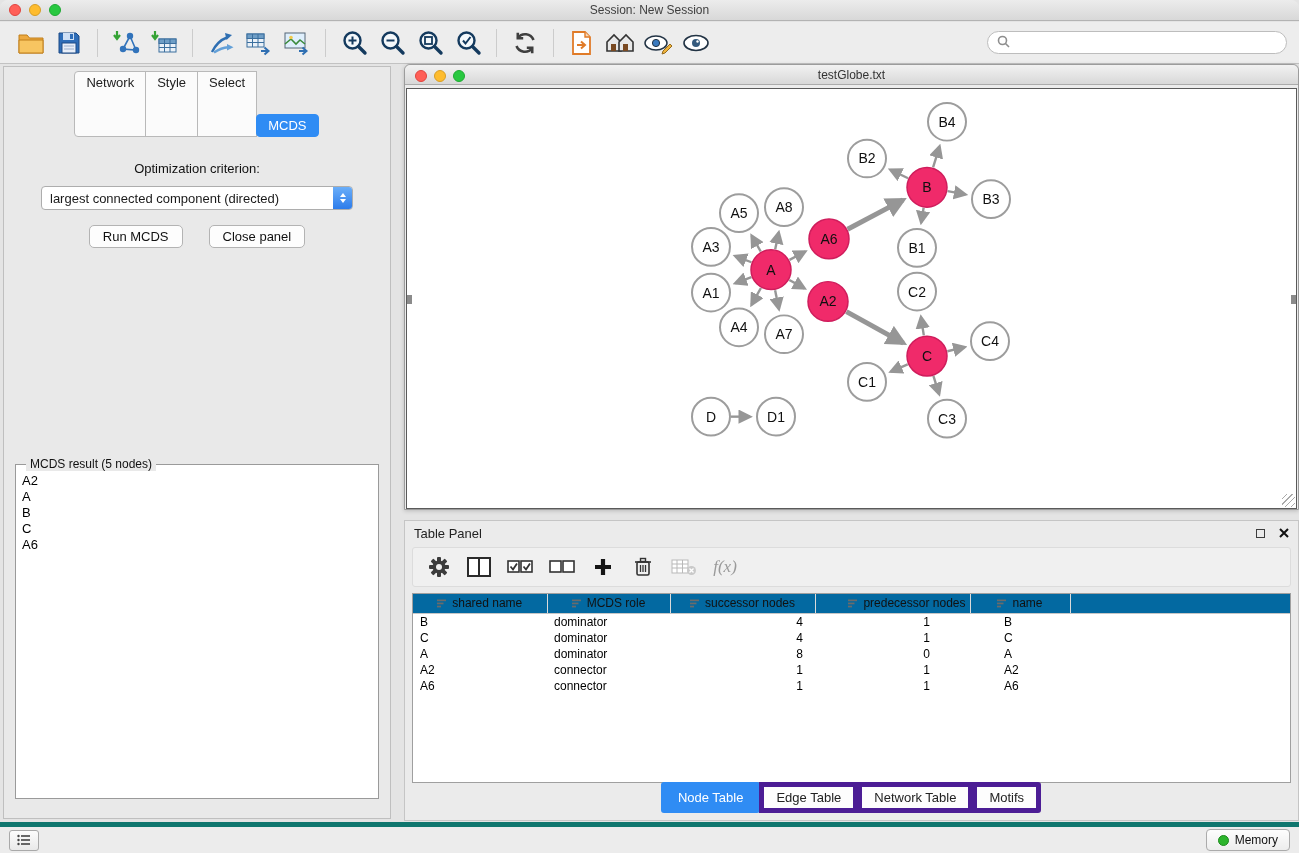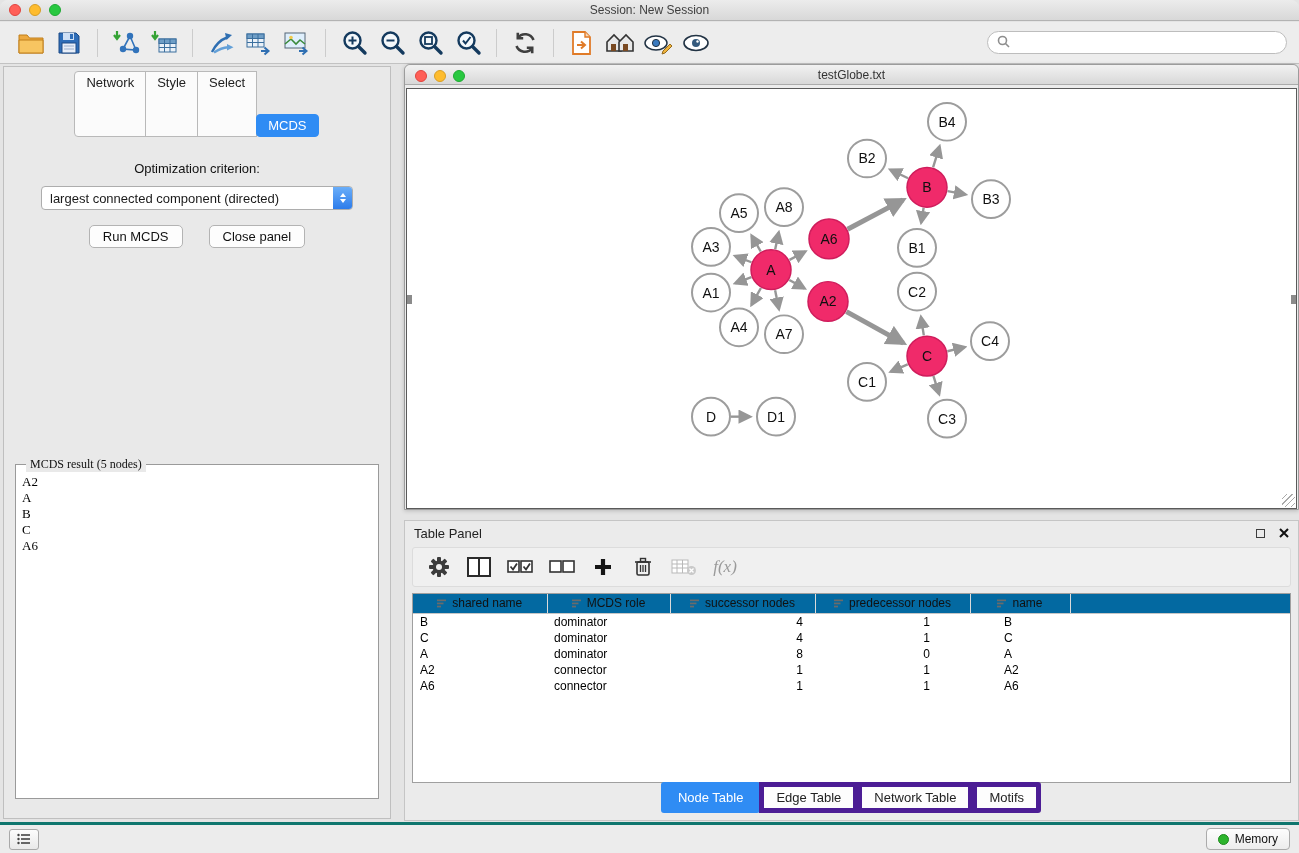--- a/index.html
+++ b/index.html
@@ -36,21 +36,21 @@
   .cp-tab:first-child { border-radius: 4px 0 0 4px; }
   .cp-tab.active { background: #2f8cf4; color: #fff; border-color: #2f8cf4; border-radius: 4px; margin-top: 43px; }
   .opt-label { text-align: center; margin-top: 24px; font-size: 13px; color: #111; }
   .dropdown { width: 312px; margin: 10px auto 0; height: 24px; background: #fff; border: 1px solid #adadad; border-radius: 4px; display: flex; align-items: center; overflow: hidden; }
   .dd-text { flex: 1; padding-left: 8px; font-size: 13px; white-space: nowrap; overflow: hidden; }
   .dd-stepper { width: 19px; height: 100%; background: linear-gradient(#6aaef9, #2d7ceb); display: flex; flex-direction: column; align-items: center; justify-content: center; gap: 2px; }
   .tri-up { width: 0; height: 0; border-left: 3.5px solid transparent; border-right: 3.5px solid transparent; border-bottom: 4.5px solid #fff; }
   .tri-down { width: 0; height: 0; border-left: 3.5px solid transparent; border-right: 3.5px solid transparent; border-top: 4.5px solid #fff; }
   .cp-buttons { display: flex; justify-content: center; gap: 26px; margin-top: 15px; }
   .cp-btn { background: #fdfdfd; border: 1px solid #b3b3b3; border-radius: 5px; font-size: 13px; padding: 3px 13px; color: #111; font-family: "Liberation Sans", sans-serif; }
-  .result-box { position: absolute; top: 390px; left: 11px; right: 11px; height: 342px; background: #fff; border: 1px solid #9a9a9a; padding: 2px 6px 4px; font-family: Liberation Serif, serif; }
+  .result-box { position: absolute; top: 390px; left: 11px; right: 11px; height: 342px; background: #fff; border: 1px solid #9a9a9a; padding: 2px 6px 4px; }
   .result-box legend { font-size: 12px; background: #e9e9e9; padding: 0 4px; margin-left: 4px; color: #111; }
   .result-item { font-size: 13px; line-height: 16px; color: #000; }
 
   
   .net-window { position: absolute; left: 404px; top: 0; right: 0; height: 446px; background: #ececec; border: 1px solid #9c9c9c; border-radius: 6px 6px 0 0; box-shadow: 0 1px 4px rgba(0,0,0,0.18); }
   .net-titlebar { height: 20px; background: linear-gradient(#f2f2f2, #d8d8d8); border-bottom: 1px solid #ababab; position: relative; display: flex; align-items: center; justify-content: center; font-size: 12px; color: #333; border-radius: 6px 6px 0 0; }
   .net-traffic { position: absolute; left: 10px; top: 5px; display: flex; gap: 7px; }
   .net-traffic .tl { width: 12px; height: 12px; }
   .net-canvas { position: absolute; top: 23px; left: 1px; right: 1px; bottom: 0; background: #fff; border: 1px solid #5a5a5a; }
   .net-canvas svg { display: block; }
@@ -78,21 +78,21 @@
   td.col-2 { padding-right: 12px; }
   td.col-3 { padding-right: 40px; }
   td.col-4 { padding-left: 34px; }
   .tp-tabs { position: absolute; bottom: 7px; left: 0; right: 0; display: flex; justify-content: center; }
   .tp-tab { font-size: 13px; padding: 3px 12px; background: #fdfdfd; border: 5px solid #4c1d95; margin-left: -1px; color: #222; cursor: default; }
   .tp-tab:first-child { border-radius: 3px 0 0 3px; }
   .tp-tab:last-child { border-radius: 0 3px 3px 0; }
   .tp-tab.active { background: #2f8cf4; border-color: #2f8cf4; color: #fff; border-radius: 3px; }
 
   
-  .statusbar { position: absolute; bottom: 0; left: 0; right: 0; height: 31px; background: #ececec; border-top: 3px solid #0f766e; display: flex; align-items: center; padding: 0 9px; }
+  .statusbar { position: absolute; bottom: 0; left: 0; right: 0; height: 31px; background: #ececec; border-top: 5px solid #0f766e; display: flex; align-items: center; padding: 0 9px; }
   .sb-left-btn { width: 30px; height: 21px; border: 1px solid #a9a9a9; border-radius: 3px; background: linear-gradient(#fcfcfc, #e9e9e9); display: flex; align-items: center; justify-content: center; }
   .memory-btn { margin-left: auto; display: flex; align-items: center; gap: 6px; border: 1px solid #ababab; border-radius: 4px; background: linear-gradient(#fdfdfd, #ededed); padding: 3px 11px; font-size: 12px; color: #111; }
   .memory-dot { width: 11px; height: 11px; border-radius: 50%; background: #2db52d; border: 1px solid #1d8a1d; }
 </style>
 </head>
 <body>
 
 <div class="app">
 
   <div class="titlebar">
@@ -505,21 +505,21 @@
                 <th style="width: 123px;"><span class="sort-glyph"><svg width="10" height="9" viewBox="0 0 10 9">
                       <rect width="9" height="1.7" y="0.5" fill="#6b6b6b"></rect>
                       <rect width="6.5" height="1.7" y="3.6" fill="#6b6b6b"></rect>
                       <rect width="4" height="1.7" y="6.7" fill="#6b6b6b"></rect>
                     </svg></span><span>MCDS role</span></th>
                 <th style="width: 145px;"><span class="sort-glyph"><svg width="10" height="9" viewBox="0 0 10 9">
                       <rect width="9" height="1.7" y="0.5" fill="#6b6b6b"></rect>
                       <rect width="6.5" height="1.7" y="3.6" fill="#6b6b6b"></rect>
                       <rect width="4" height="1.7" y="6.7" fill="#6b6b6b"></rect>
                     </svg></span><span>successor nodes</span></th>
-                <th style="width: 155px;"><span class="sort-glyph"><svg width="10" height="9" viewBox="0 0 10 9">
+                <th style="width: 155px; text-align: right;"><span class="sort-glyph"><svg width="10" height="9" viewBox="0 0 10 9">
                       <rect width="9" height="1.7" y="0.5" fill="#6b6b6b"></rect>
                       <rect width="6.5" height="1.7" y="3.6" fill="#6b6b6b"></rect>
                       <rect width="4" height="1.7" y="6.7" fill="#6b6b6b"></rect>
                     </svg></span><span>predecessor nodes</span></th>
                 <th style="width: 100px;"><span class="sort-glyph"><svg width="10" height="9" viewBox="0 0 10 9">
                       <rect width="9" height="1.7" y="0.5" fill="#6b6b6b"></rect>
                       <rect width="6.5" height="1.7" y="3.6" fill="#6b6b6b"></rect>
                       <rect width="4" height="1.7" y="6.7" fill="#6b6b6b"></rect>
                     </svg></span><span>name</span></th>
                 <th class="filler"></th>

